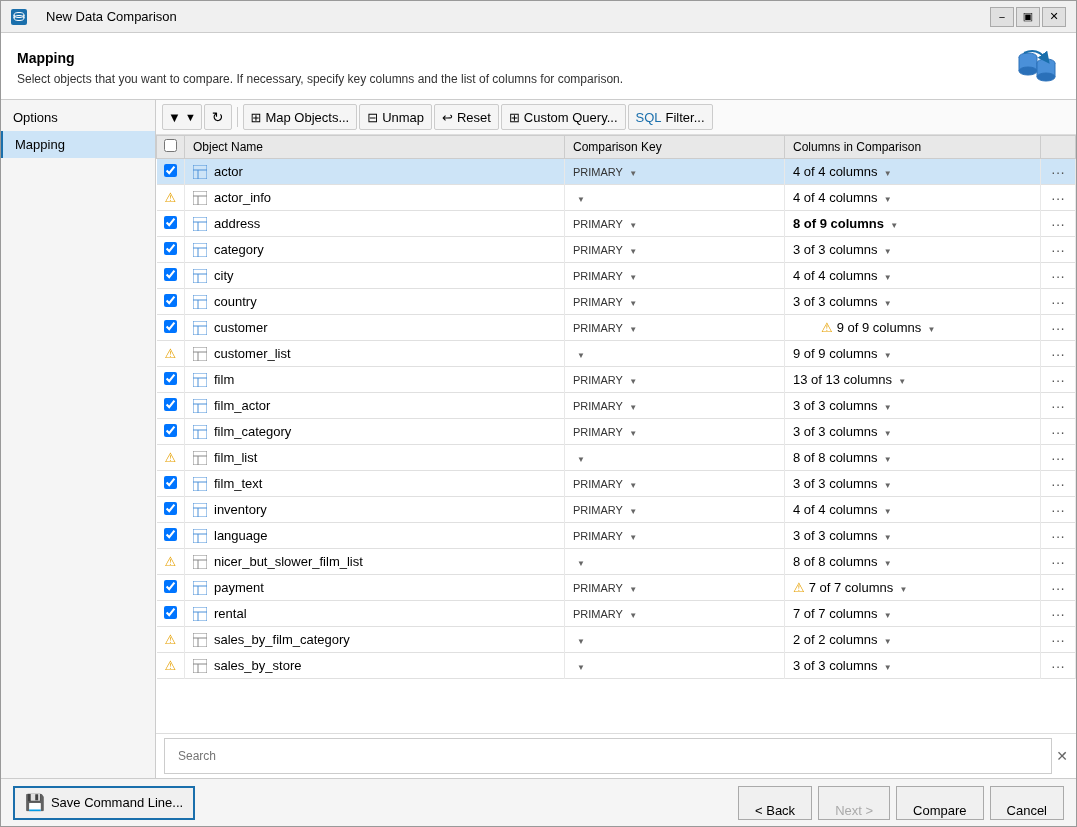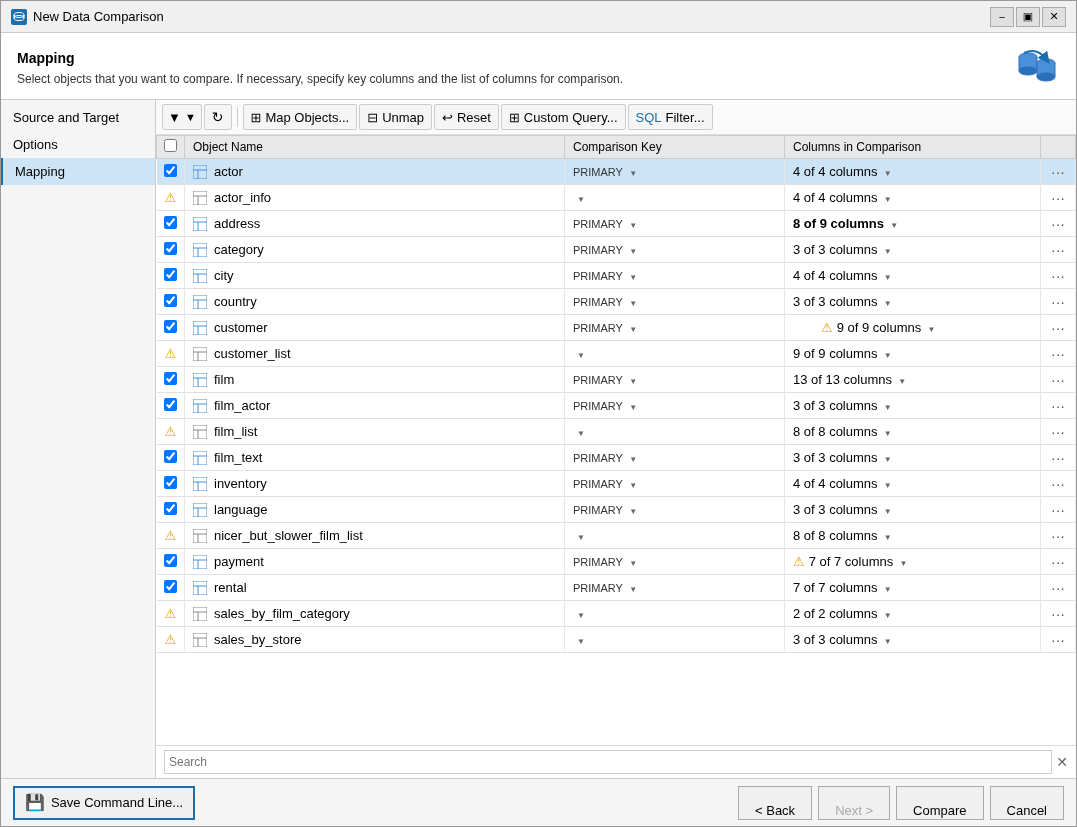--- a/index.html
+++ b/index.html
@@ -1,19 +1,19 @@
 <!DOCTYPE html>
 <html><head>
   <meta charset="utf-8">
   <style>
     * { box-sizing: border-box; margin: 0; padding: 0; font-family: 'Segoe UI', Arial, sans-serif; font-size: 13px; }
     body { background: #f0f0f0; display: flex; justify-content: center; align-items: center; height: 100vh; }
     .dialog { width: 1077px; height: 827px; background: #ffffff; border: 1px solid #999; box-shadow: 2px 2px 10px rgba(0,0,0,0.3); display: flex; flex-direction: column; }
     .title-bar { background: #f0f0f0; border-bottom: 1px solid #ccc; padding: 6px 10px; display: flex; align-items: center; justify-content: space-between; height: 32px; }
-    .title-bar-left { display: flex; align-items: center; gap: 6px; font-size: 13px; font-weight: normal; }
+    .title-bar-left { display: flex; align-items: center; gap: 19px; font-size: 13px; font-weight: normal; }
     .title-icon { width: 16px; height: 16px; background: #1a6fac; border-radius: 2px; display: flex; align-items: center; justify-content: center; color: white; font-size: 9px; }
     .title-controls { display: flex; gap: 2px; }
     .title-btn { width: 24px; height: 20px; border: 1px solid #aaa; background: #e0e0e0; cursor: pointer; display: flex; align-items: center; justify-content: center; font-size: 11px; }
     .header { padding: 12px 16px 8px; }
     .header h2 { font-size: 14px; font-weight: bold; margin-bottom: 6px; }
     .header p { font-size: 12px; color: #333; }
     .content-area { display: flex; flex: 1; overflow: hidden; border-top: 1px solid #ccc; }
     .sidebar { width: 155px; background: #f5f5f5; border-right: 1px solid #ccc; padding: 4px 0; }
     .sidebar-item { padding: 6px 12px; cursor: pointer; font-size: 13px; }
     .sidebar-item.active { background: #cde4f7; border-left: 2px solid #1a6fac; }
@@ -31,21 +31,21 @@
     tbody td { padding: 3px 8px; border-right: 1px solid #e8e8e8; font-size: 12px; height: 26px; }
     .check-cell { width: 28px; text-align: center; padding: 2px 4px; }
     .check-cell input[type=checkbox] { cursor: pointer; }
     .object-name-cell { width: 380px; }
     .comparison-key-cell { width: 220px; }
     .columns-cell { flex: 1; }
     .more-btn { background: transparent; border: none; cursor: pointer; font-size: 14px; color: #555; padding: 0 2px; }
     .dropdown-arrow { font-size: 8px; color: #666; margin-left: 4px; }
     .primary-tag { color: #333; font-size: 11px; }
     .search-bar { padding: 4px 8px; border-top: 1px solid #ddd; display: flex; align-items: center; gap: 4px; }
-    .search-input { flex: 1; border: 1px solid #ccc; padding: 3px 4px; font-size: 12px; height: 24px; }
+    .search-input { flex: 1; border: 1px solid #ccc; padding: 3px 13px; font-size: 12px; height: 36px; }
     .search-clear { background: transparent; border: none; cursor: pointer; color: #666; font-size: 14px; }
     .footer { padding: 8px 12px; border-top: 1px solid #ccc; display: flex; align-items: center; justify-content: space-between; background: #f5f5f5; height: 48px; }
     .footer-left { }
     .footer-right { display: flex; gap: 6px; }
     .footer-btn { padding: 16px 16px; border: 1px solid #aaa; background: #f0f0f0; cursor: pointer; font-size: 13px; height: 30px; min-width: 70px; }
     .footer-btn.primary { background: #f0f0f0; }
     .footer-btn:disabled { color: #aaa; cursor: default; }
     .save-cmd-btn { display: flex; align-items: center; gap: 6px; padding: 4px 10px; border: 2px solid #1a6fac; background: #f0f0f0; cursor: pointer; font-size: 13px; height: 34px; }
     .header-row { display: flex; align-items: center; justify-content: space-between; position: relative; }
     .db-icon { width: 46px; height: 46px; display: flex; align-items: center; justify-content: center; }
@@ -105,23 +105,20 @@
           </defs>
         </svg>
       </div>
     </div>
   </div>
 
   <div class="content-area">
 
     <div class="sidebar">
       <div class="sidebar-item">
-        <span>Source and Target</span>
-      </div>
-      <div class="sidebar-item">
         <span>Options</span>
       </div>
       <div class="sidebar-item active">
         <span>Mapping</span>
       </div>
     </div>
 
     <div class="main">
 
       <div class="toolbar">
@@ -273,20 +270,31 @@
                 <td class="object-name-cell"><span style="margin-right: 4px; font-size: 12px; color: rgb(74, 144, 217);"><svg width="14" height="14" viewBox="0 0 14 14" style="vertical-align:middle;margin-right:3px;">
                       <rect x="0" y="0" width="14" height="14" fill="none" stroke="#4a90d9" stroke-width="1"></rect>
                       <line x1="0" y1="5" x2="14" y2="5" stroke="#4a90d9" stroke-width="1"></line>
                       <line x1="5" y1="5" x2="5" y2="14" stroke="#4a90d9" stroke-width="1"></line>
                     </svg></span><span>film_actor</span></td>
                 <td class="comparison-key-cell" style="display: table-cell; align-items: center; vertical-align: middle;"><span class="primary-tag">PRIMARY</span><span class="dropdown-arrow"> ▼</span></td>
                 <td class="columns-cell" style="display: table-cell; align-items: center; vertical-align: middle;"><span>3 of 3 columns</span><span class="dropdown-arrow"> ▼</span></td>
                 <td style="width: 30px;"><button class="more-btn">···</button></td>
               </tr>
               <tr>
+                <td class="check-cell warning-cell"><input type="checkbox" checked="" style=""></td>
+                <td class="object-name-cell"><span style="margin-right: 4px; font-size: 12px; color: rgb(74, 144, 217);"><svg width="14" height="14" viewBox="0 0 14 14" style="vertical-align:middle;margin-right:3px;">
+                      <rect x="0" y="0" width="14" height="14" fill="none" stroke="#4a90d9" stroke-width="1"></rect>
+                      <line x1="0" y1="5" x2="14" y2="5" stroke="#4a90d9" stroke-width="1"></line>
+                      <line x1="5" y1="5" x2="5" y2="14" stroke="#4a90d9" stroke-width="1"></line>
+                    </svg></span><span>film_category</span></td>
+                <td class="comparison-key-cell" style="display: table-cell; align-items: center; vertical-align: middle;"><span class="primary-tag">PRIMARY</span><span class="dropdown-arrow"> ▼</span></td>
+                <td class="columns-cell" style="display: table-cell; align-items: center; vertical-align: middle;"><span>3 of 3 columns</span><span class="dropdown-arrow"> ▼</span></td>
+                <td style="width: 30px;"><button class="more-btn">···</button></td>
+              </tr>
+              <tr>
                 <td class="check-cell warning-cell"><span style="color: rgb(230, 160, 0); font-size: 13px;">⚠</span></td>
                 <td class="object-name-cell"><span style="margin-right: 4px; font-size: 12px; color: rgb(74, 144, 217);"><svg width="14" height="14" viewBox="0 0 14 14" style="vertical-align:middle;margin-right:3px;">
                       <rect x="0" y="0" width="14" height="14" fill="none" stroke="#888" stroke-width="1"></rect>
                       <line x1="0" y1="5" x2="14" y2="5" stroke="#888" stroke-width="1"></line>
                       <line x1="5" y1="5" x2="5" y2="14" stroke="#888" stroke-width="1"></line>
                     </svg></span><span>film_list</span></td>
                 <td class="comparison-key-cell" style="display: table-cell; align-items: center; vertical-align: middle;"><span class="primary-tag"></span><span class="dropdown-arrow"> ▼</span></td>
                 <td class="columns-cell" style="display: table-cell; align-items: center; vertical-align: middle;"><span>8 of 8 columns</span><span class="dropdown-arrow"> ▼</span></td>
                 <td style="width: 30px;"><button class="more-btn">···</button></td>
               </tr>

